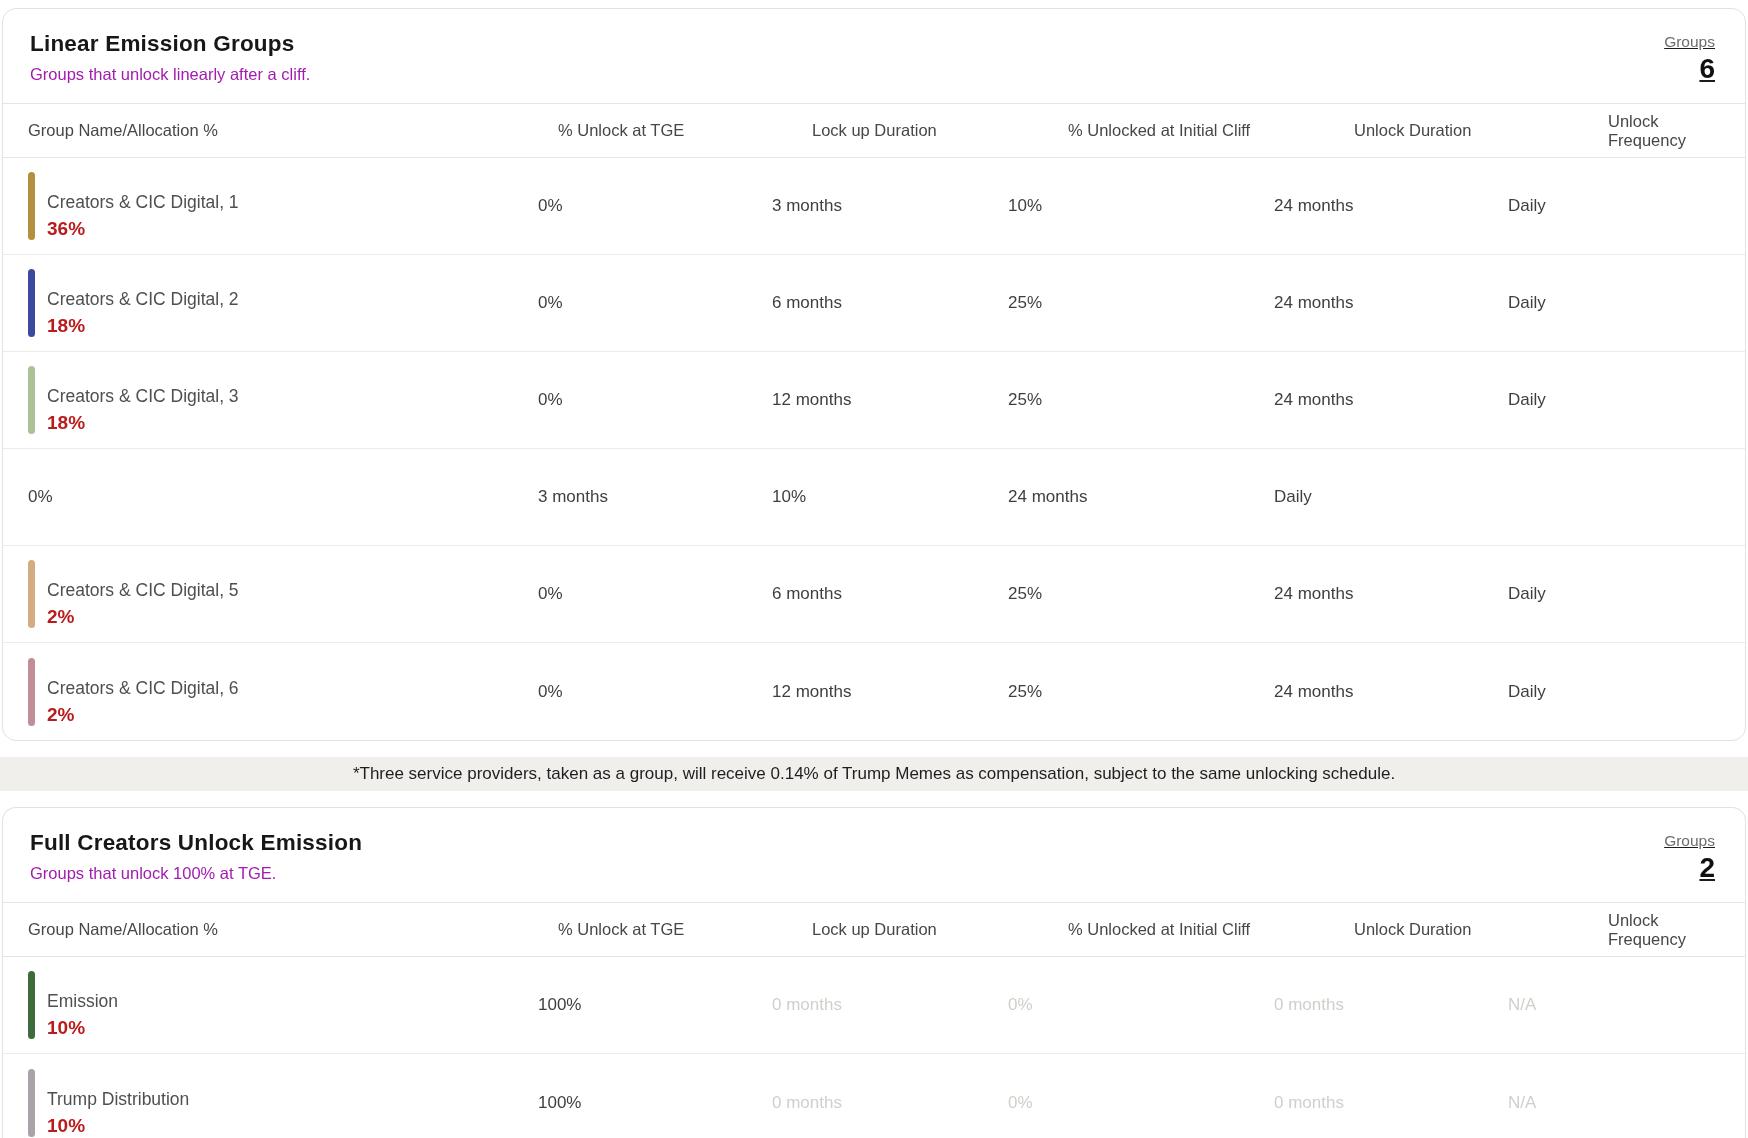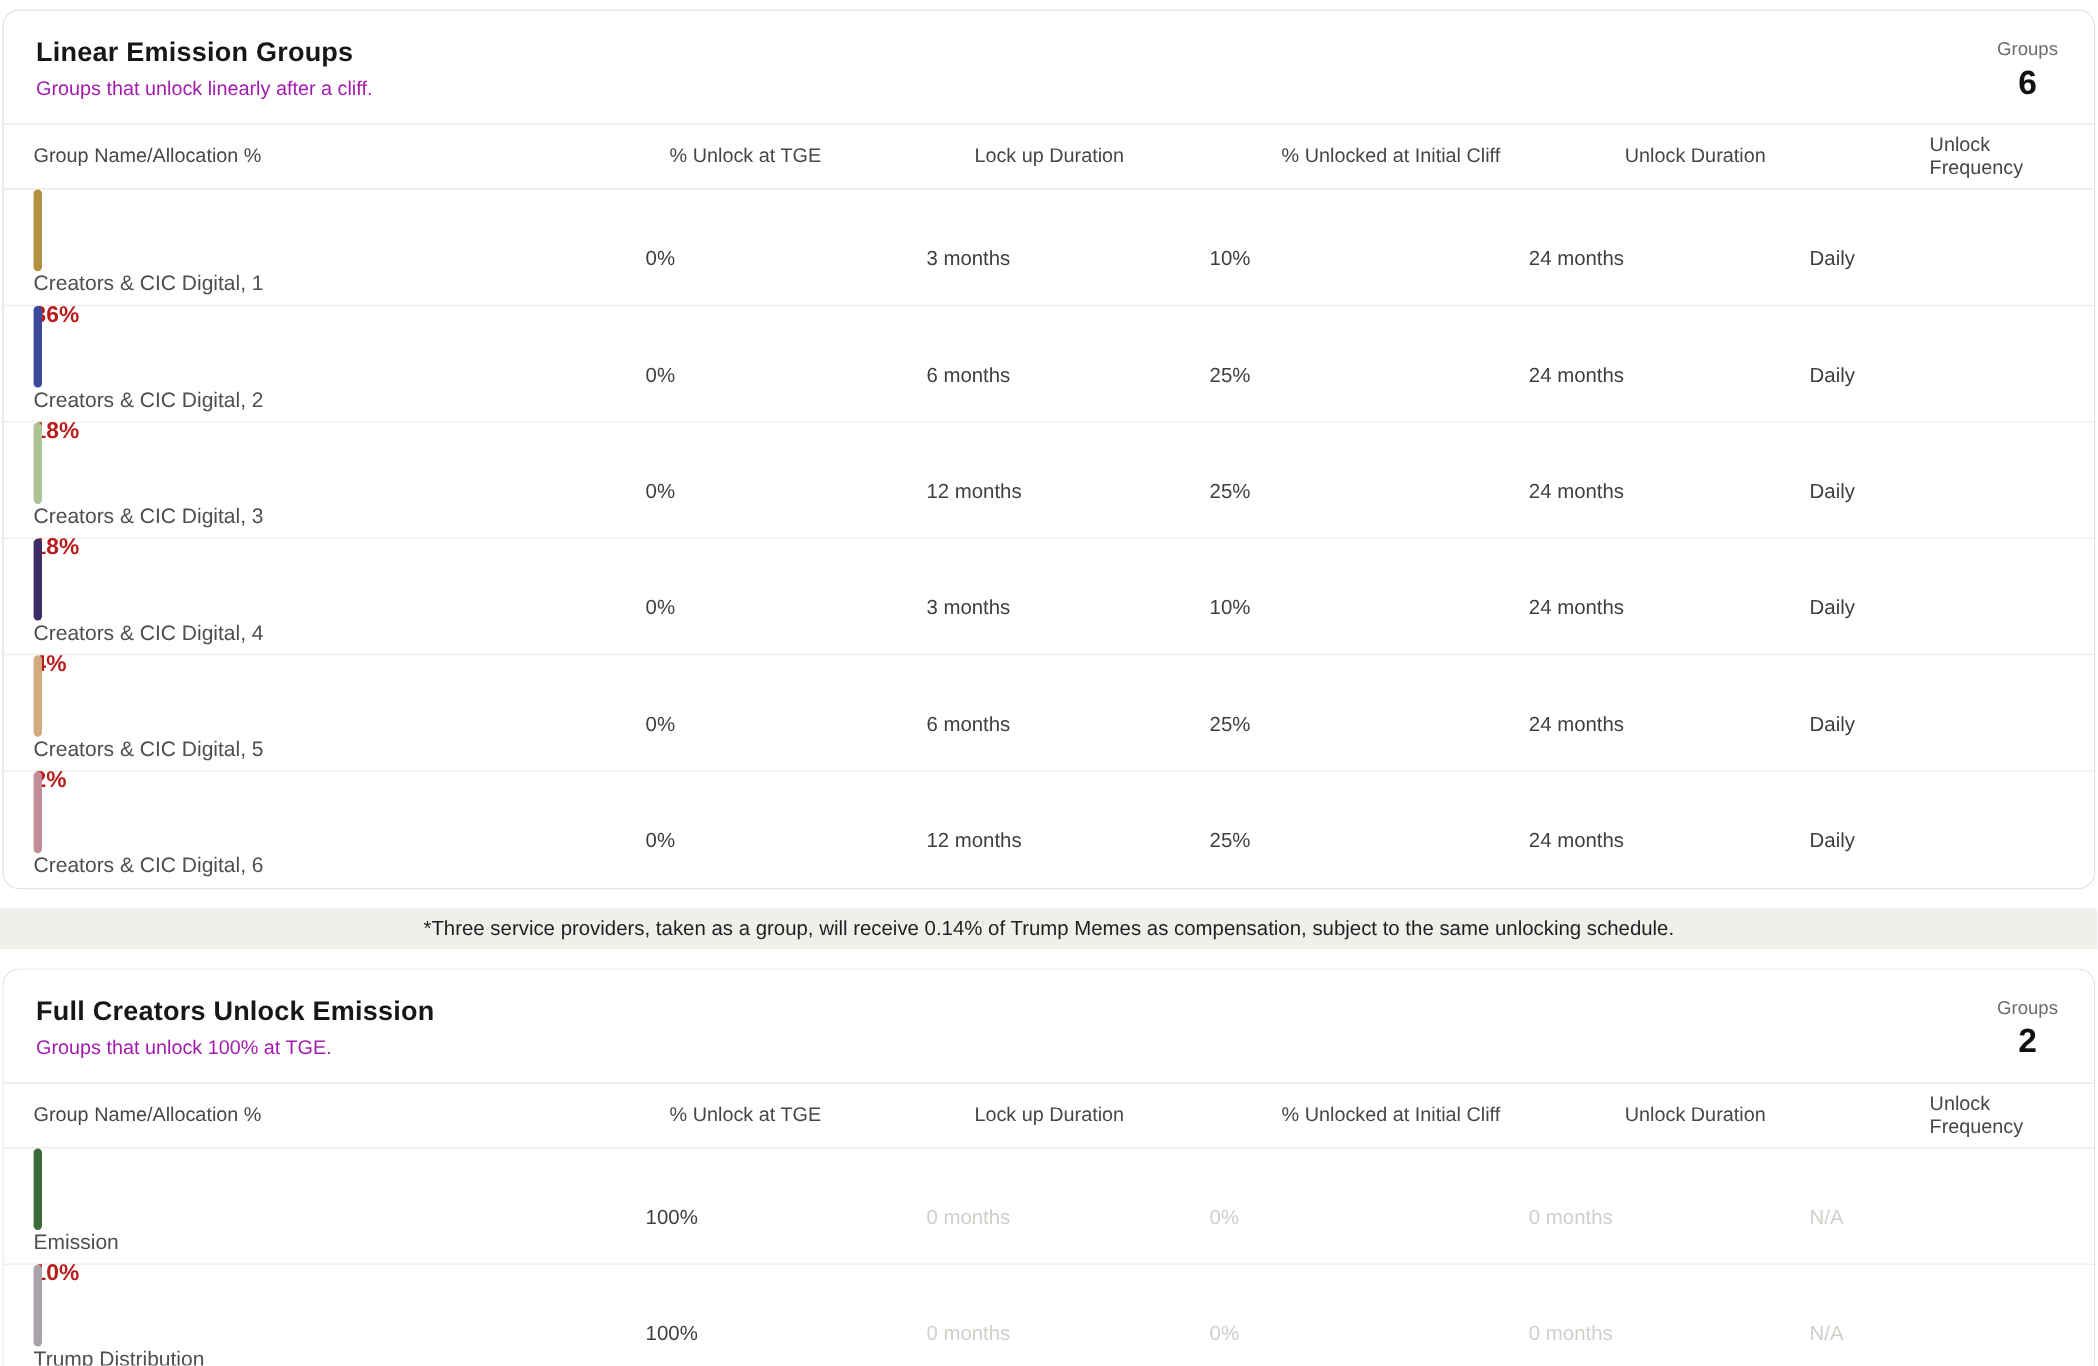--- a/index.html
+++ b/index.html
@@ -21,21 +21,21 @@
   .card-2 { border-bottom: none; border-bottom-left-radius: 0; border-bottom-right-radius: 0; height: 360px; }
 
   .card-header {
     display: flex;
     justify-content: space-between;
     align-items: flex-start;
     padding: 22px 30px 18px 27px;
   }
   .section-title { font-size: 22.5px; font-weight: bold; color: #171717; letter-spacing: .2px; }
   .section-subtitle { font-size: 16.5px; color: #a21caf; margin-top: 8px; }
-  .groups-badge { text-align: center; padding-top: 2px; }
+  .groups-badge { text-align: right; padding-top: 2px; text-decoration: underline; }
   .groups-label { font-size: 15.5px; color: #6d6d6d; }
   .groups-count { font-size: 28px; font-weight: bold; color: #111; margin-top: 2px; }
 
   .tgrid {
     display: grid;
     grid-template-columns: 510px 234px 236px 266px 234px 1fr;
     align-items: center;
     padding-left: 25px;
   }
   .thead {
@@ -47,21 +47,21 @@
     gap: 20px;
   }
   .trow {
     height: 97px;
     border-bottom: 1px solid #edebe8;
     font-size: 17px;
     color: #3f3f3f;
   }
   .trow:last-child { border-bottom: none; }
   .cell { padding-right: 10px; }
-  .name-cell { display: flex; align-items: flex-start; flex-direction: column; }
+  .name-cell { display: flex; align-items: flex-end; }
   .bar {
     width: 7px; height: 68px;
     border-radius: 4px;
     flex: 0 0 auto;
     margin-right: 12px;
   }
   .gname { font-size: 17.5px; color: #4f4f4f; }
   .galloc { font-size: 19px; font-weight: bold; color: #b91c1c; margin-top: 5px; }
   .muted { color: #d2cfca; }
 
@@ -137,27 +137,20 @@
       </div>
     </div>
     <div class="cell">0%</div>
     <div class="cell">12 months</div>
     <div class="cell">25%</div>
     <div class="cell">24 months</div>
     <div class="cell">Daily</div>
   </div>
 
   <div class="tgrid trow">
-    <div class="cell name-cell">
-      <span class="bar" style="background: rgb(62, 45, 100);"></span>
-      <div class="name-block">
-        <div class="gname">Creators &amp; CIC Digital, 4</div>
-        <div class="galloc">4%</div>
-      </div>
-    </div>
     <div class="cell">0%</div>
     <div class="cell">3 months</div>
     <div class="cell">10%</div>
     <div class="cell">24 months</div>
     <div class="cell">Daily</div>
   </div>
 
   <div class="tgrid trow">
     <div class="cell name-cell">
       <span class="bar" style="background: rgb(211, 172, 129);"></span>

